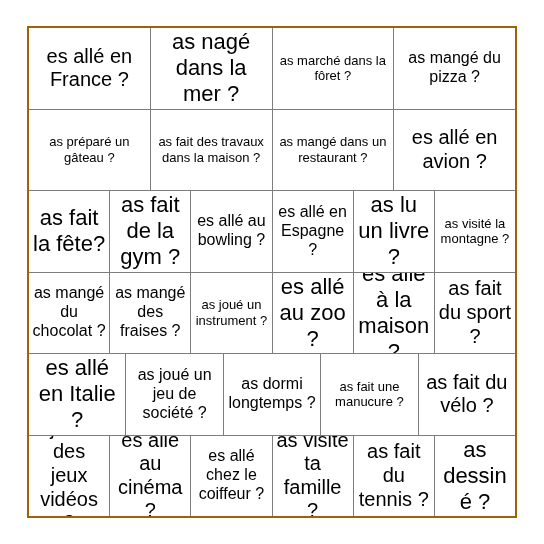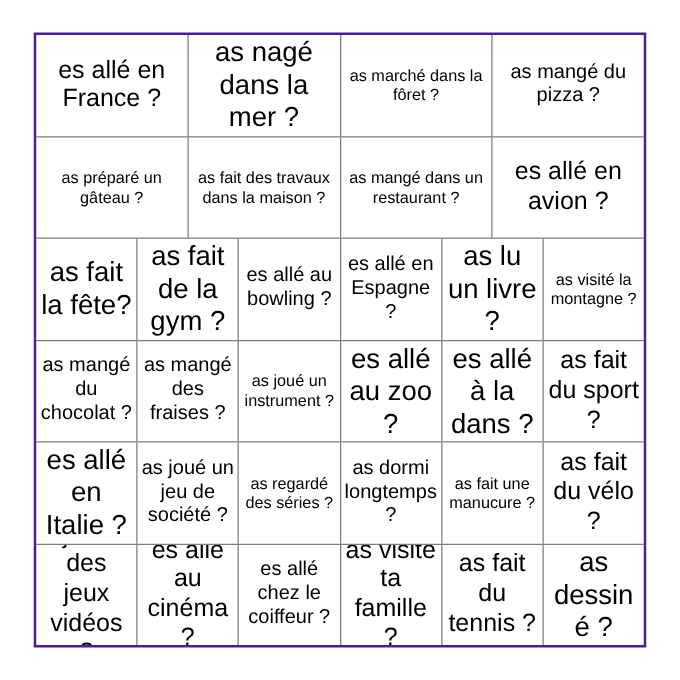--- a/index.html
+++ b/index.html
@@ -14,21 +14,21 @@
     font-family: "Liberation Sans", sans-serif;
     color: #000000;
   }
   #bingo-card {
     position: absolute;
     left: 27px;
     top: 26px;
     width: 490px;
     height: 492px;
     box-sizing: border-box;
-    border: 2px solid #4c1d95;
+    border: 2px solid #a16207;
     background: #ffffff;
     display: flex;
     flex-direction: column;
   }
   .bingo-row {
     display: flex;
     flex: 1 1 0;
     min-height: 0;
   }
   .bingo-row + .bingo-row {
@@ -120,35 +120,32 @@
       <div class="bingo-cell">
         <span class="cell-text fs-sm">as mangé des fraises ?</span>
       </div>
       <div class="bingo-cell">
         <span class="cell-text fs-xs">as joué un instrument ?</span>
       </div>
       <div class="bingo-cell">
         <span class="cell-text fs-xl">es allé au zoo ?</span>
       </div>
       <div class="bingo-cell">
-        <span class="cell-text fs-xl">es allé à la dans ?</span>
+        <span class="cell-text fs-xl">es allé à la maison ?</span>
       </div>
       <div class="bingo-cell">
         <span class="cell-text fs-lg">as fait du sport ?</span>
       </div>
     </div>
     <div class="bingo-row">
       <div class="bingo-cell">
         <span class="cell-text fs-xl">es allé en Italie ?</span>
       </div>
       <div class="bingo-cell">
         <span class="cell-text fs-sm">as joué un jeu de société ?</span>
-      </div>
-      <div class="bingo-cell">
-        <span class="cell-text fs-xs">as regardé des séries ?</span>
       </div>
       <div class="bingo-cell">
         <span class="cell-text fs-sm">as dormi longtemps ?</span>
       </div>
       <div class="bingo-cell">
         <span class="cell-text fs-xs">as fait une manucure ?</span>
       </div>
       <div class="bingo-cell">
         <span class="cell-text fs-lg">as fait du vélo ?</span>
       </div>

